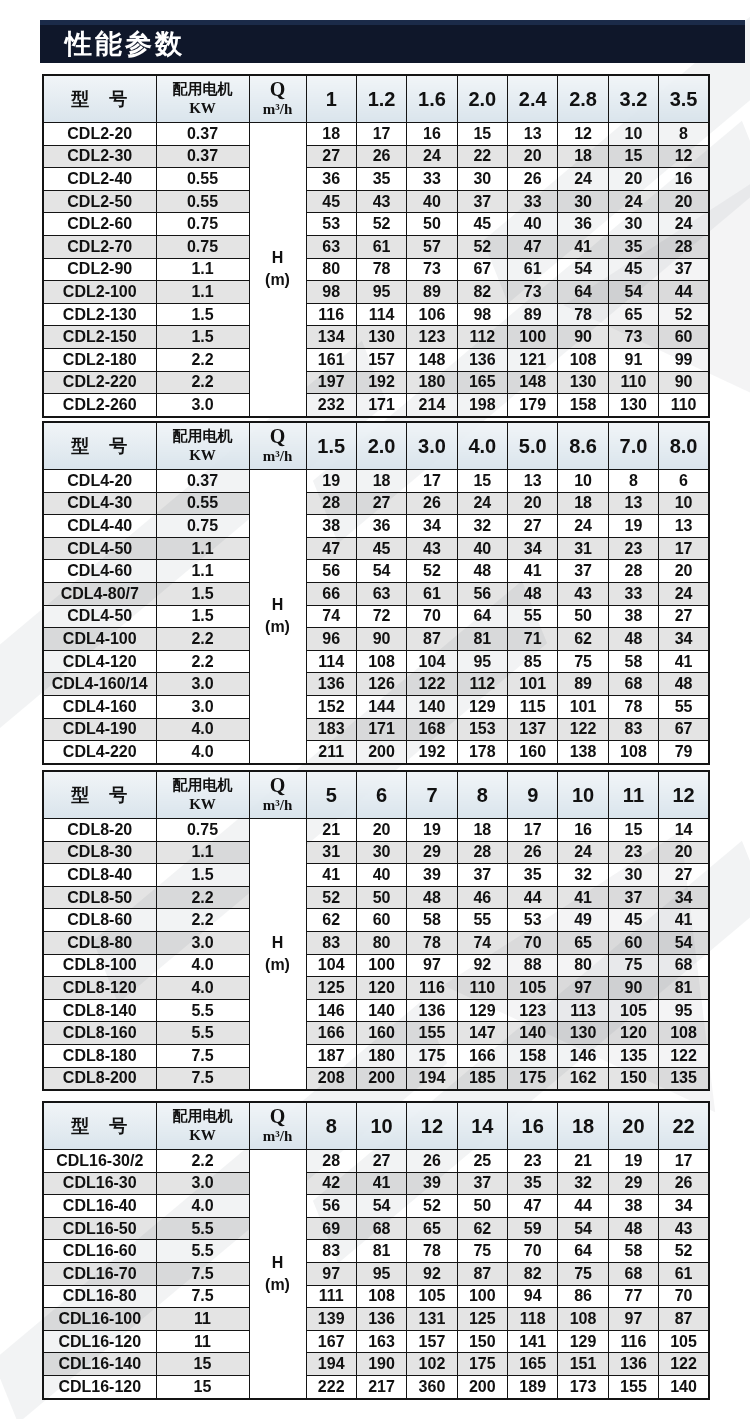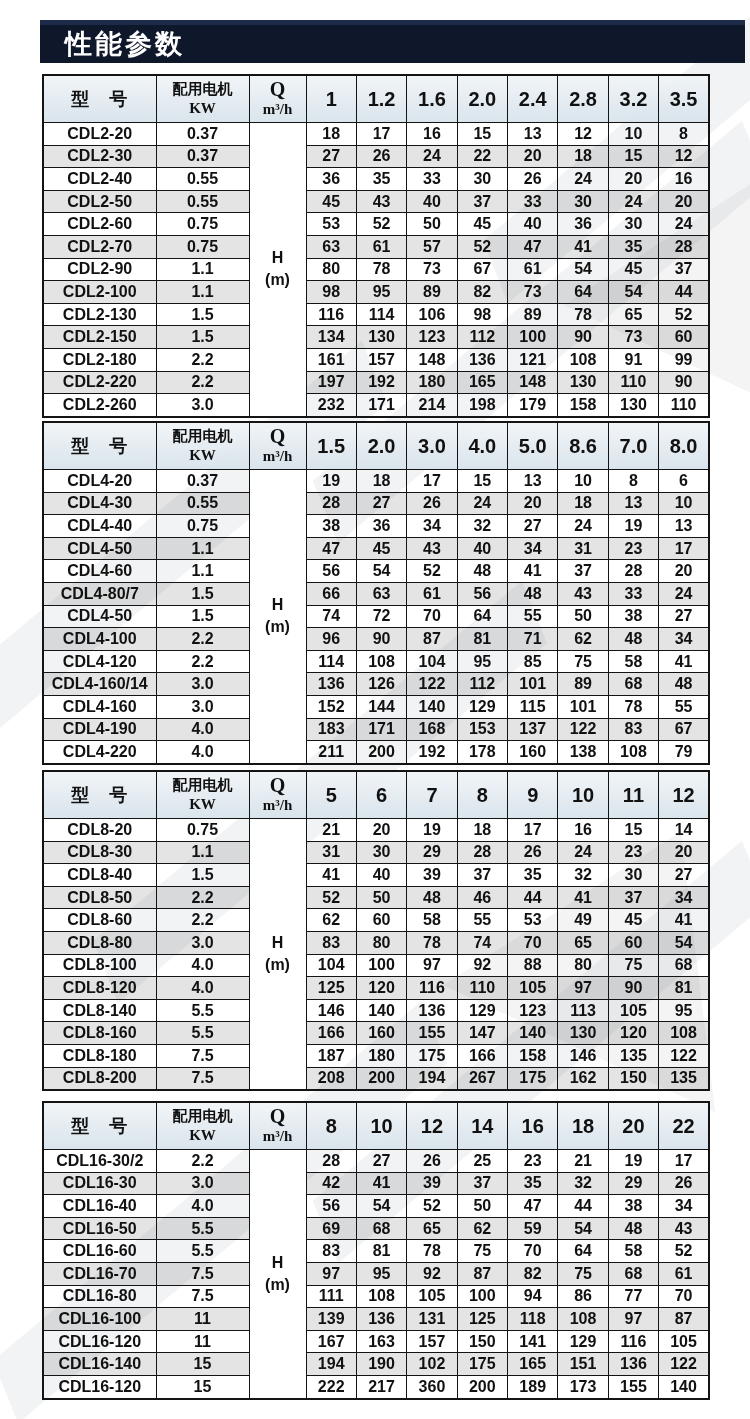--- a/index.html
+++ b/index.html
@@ -637,21 +637,21 @@
           <td class="h-value">146</td>
           <td class="h-value">135</td>
           <td class="h-value">122</td>
         </tr>
         <tr>
           <td class="model-cell">CDL8-200</td>
           <td class="kw-cell">7.5</td>
           <td class="h-value">208</td>
           <td class="h-value">200</td>
           <td class="h-value">194</td>
-          <td class="h-value">267</td>
+          <td class="h-value">185</td>
           <td class="h-value">175</td>
           <td class="h-value">162</td>
           <td class="h-value">150</td>
           <td class="h-value">135</td>
         </tr>
       </tbody>
     </table>
     <table class="ptable">
       <colgroup>
         <col class="col-model">

